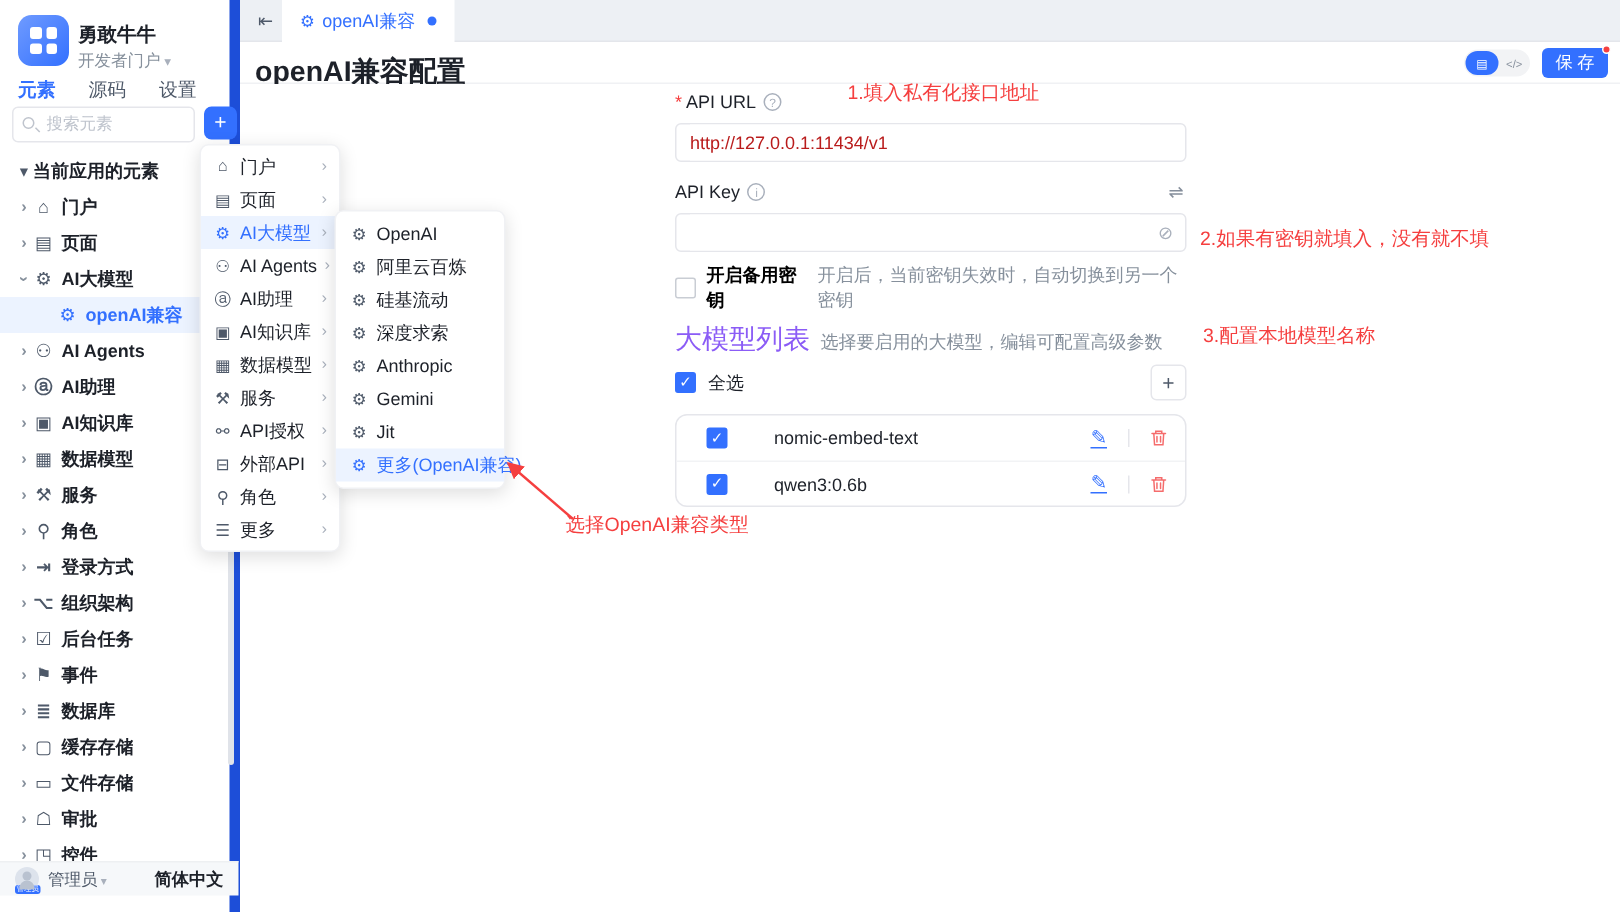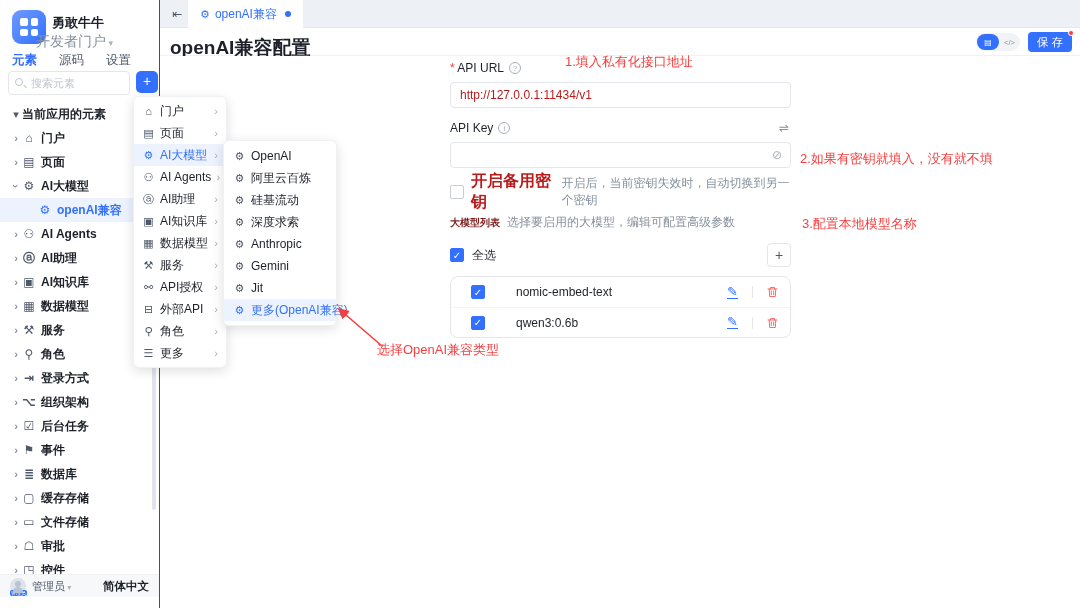--- a/index.html
+++ b/index.html
@@ -1,26 +1,26 @@
 <!DOCTYPE html>
 <html><head>
 <meta charset="utf-8">
 <style>
   * { margin:0; padding:0; box-sizing:border-box; }
   body { font-family:"Liberation Sans","DejaVu Sans",sans-serif; background:#fff; }
   .stage { position:relative; width:1080px; height:608px; background:#fff; overflow:hidden; }
 
   
-  .sidebar { position:absolute; left:0; top:0; width:160px; height:608px; background:#fff; border-right:1px solid #1d4ed8; }
+  .sidebar { position:absolute; left:0; top:0; width:160px; height:608px; background:#fff; border-right:7px solid #1d4ed8; }
   .logo { position:absolute; left:12px; top:10px; width:34px; height:34px; border-radius:9px;
           background:linear-gradient(135deg,#6f9bff,#3370ff); display:grid; grid-template-columns:1fr 1fr;
           gap:3px; padding:8px; }
   .logo i { background:#fff; border-radius:2px; display:block; }
   .app-name { position:absolute; left:52px; top:14px; font-size:13px; font-weight:bold; color:#1d2129; }
-  .portal { position:absolute; left:36px; top:33px; font-size:14px; color:#86909c; cursor:pointer;text-align:center; }
+  .portal { position:absolute; left:52px; top:33px; font-size:11px; color:#86909c; cursor:pointer;text-align:center; }
   .portal::after { content:" ▾"; font-size:9px; color:#a9b0bc; }
 
   .side-tabs { position:absolute; left:12px; top:52px; display:flex; gap:22px; }
   .side-tab { font-size:12.5px; color:#4e5969; padding-bottom:5px; cursor:pointer; }
   .side-tab.active { color:#3370ff; font-weight:bold; border-bottom:2px solid #3370ff; }
 
   .search-row { position:absolute; left:8px; top:71px; width:150px; height:24px; }
   .search-box { position:absolute; left:0; top:0; width:122px; height:24px; border:1px solid #e5e6eb; border-radius:4px; background:#fff; }
   .search-box input { position:absolute; left:22px; top:0; width:96px; height:22px; border:0; outline:none; font-size:11px; color:#1d2129; font-family:inherit; }
   .search-box input::placeholder { color:#bfc4cd; }
@@ -91,25 +91,25 @@
   .txt-input input { position:absolute; left:9px; top:0; width:300px; height:24px; border:0; outline:none; font-size:12px; color:#b91c1c; font-family:inherit; }
   .eye-icon { position:absolute; right:8px; top:5px; color:#a9b0bc; font-size:12px; cursor:pointer; }
   .eye-icon::before { content:"⊘"; }
 
   .cb { width:14px; height:14px; border:1px solid #c9cdd4; border-radius:2px; background:#fff; flex:none; display:inline-flex;
         align-items:center; justify-content:center; cursor:pointer; }
   .cb.checked { background:#3370ff; border-color:#3370ff; }
   .cb.checked::before { content:"✓"; color:#fff; font-size:10px; font-weight:bold; }
 
   .backup-row { display:flex; align-items:center; gap:7px; margin:14px 0 0; height:20px; }
-  .backup-label { font-size:16px; font-weight:bold; color:#b91c1c; }
+  .backup-label { font-size:12px; font-weight:bold; color:#000000; }
   .backup-desc { font-size:12px; color:#86909c; }
 
   .mlist-row { display:flex; align-items:baseline; gap:7px; margin-top:12px; height:20px; }
-  .mlist-label { font-size:10px; font-weight:bold; color:#7f1d1d; }
+  .mlist-label { font-size:18px; font-weight:normal; color:#8b5cf6; }
   .mlist-desc { font-size:12px; color:#86909c; }
 
   .selall-row { display:flex; align-items:center; gap:8px; margin-top:8px; height:26px; position:relative; }
   .selall-label { font-size:12px; color:#1d2129; }
   .plus-btn { position:absolute; right:0; top:1px; width:24px; height:24px; border:1px solid #e5e6eb; border-radius:4px;
               background:#fff; color:#4e5969; font-size:14px; line-height:22px; text-align:center; cursor:pointer; }
   .plus-btn::before { content:"+"; }
 
   .model-box { margin-top:8px; border:1px solid #e5e6eb; border-radius:8px; background:#fff; overflow:hidden; }
   .model-row { height:30px; display:flex; align-items:center; gap:8px; padding:0 12px 0 20px; }

